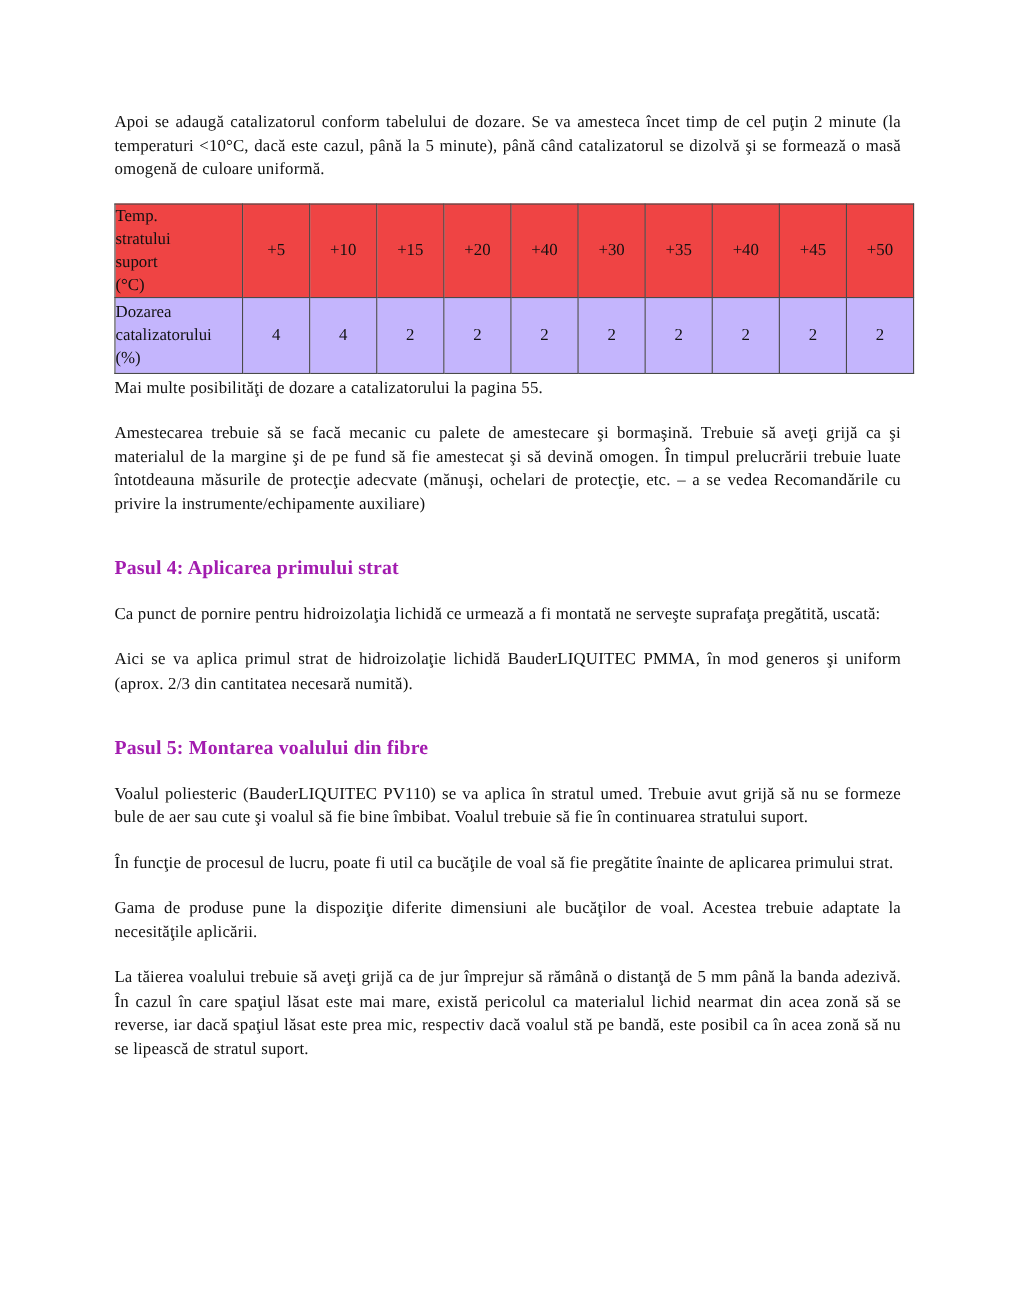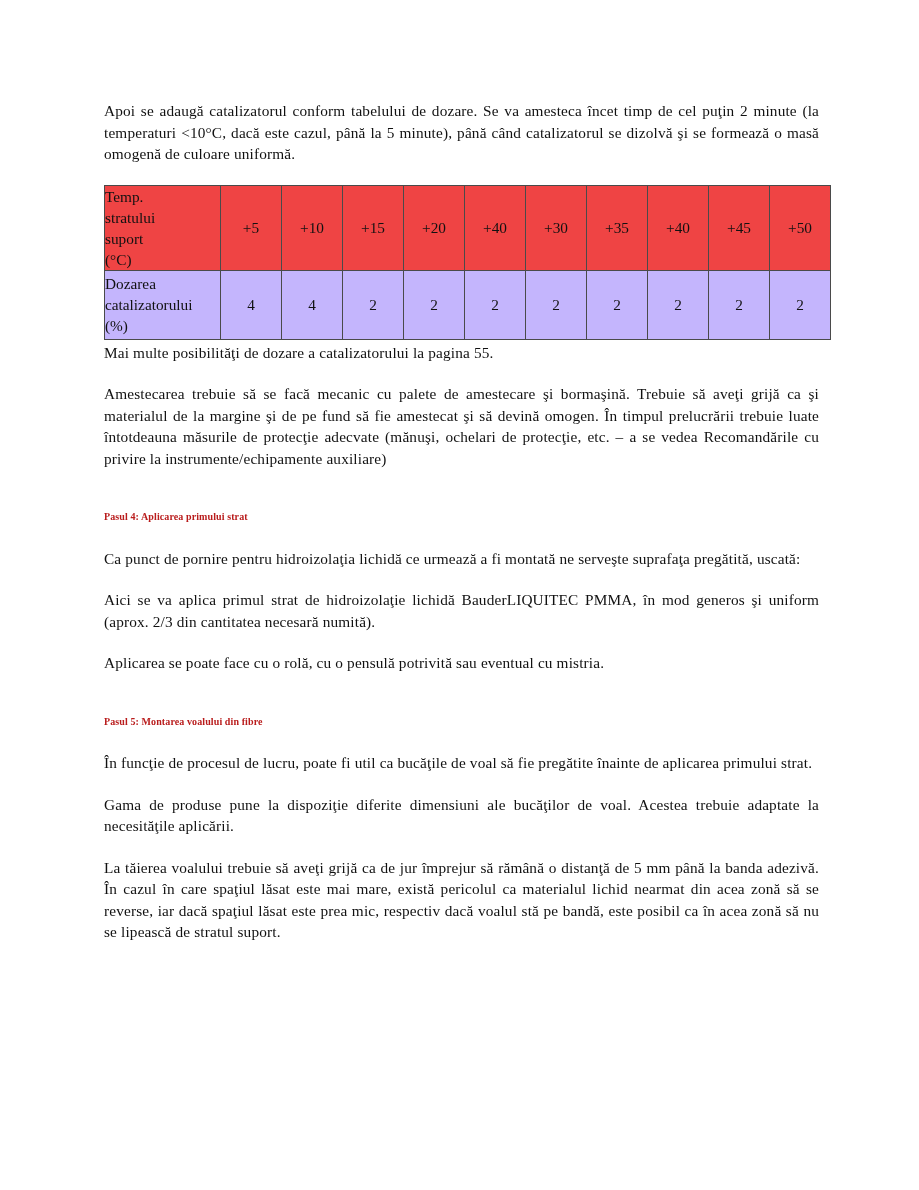--- a/index.html
+++ b/index.html
@@ -36,24 +36,24 @@
     text-align: justify;
     text-justify: inter-word;
     color: #111111;
     letter-spacing: 0.01em;
   }
   p.para.tight {
     margin-bottom: 13px;
   }
   h2.heading {
     margin: 0 0 20px 0;
-    font-size: 10px;
+    font-size: 18px;
     line-height: 21.5px;
     font-weight: bold;
-    color: #b91c1c;
+    color: #a21caf;
     letter-spacing: 0.01em;
   }
   .spacer-before-heading {
     height: 17px;
   }
   
   table.dosage {
     border-collapse: collapse;
     width: 715px;
     table-layout: fixed;
@@ -156,26 +156,26 @@
     <p class="para">Amestecarea trebuie să se facă mecanic cu palete de amestecare şi bormaşină. Trebuie să aveţi grijă ca şi materialul de la margine şi de pe fund să fie amestecat şi să devină omogen. În timpul prelucrării trebuie luate întotdeauna măsurile de protecţie adecvate (mănuşi, ochelari de protecţie, etc. – a se vedea Recomandările cu privire la instrumente/echipamente auxiliare)</p>
 
     <div class="spacer-before-heading"></div>
 
     <h2 class="heading">Pasul 4: Aplicarea primului strat</h2>
 
     <p class="para">Ca punct de pornire pentru hidroizolaţia lichidă ce urmează a fi montată ne serveşte suprafaţa pregătită, uscată:</p>
 
     <p class="para">Aici se va aplica primul strat de hidroizolaţie lichidă BauderLIQUITEC PMMA, în mod generos şi uniform (aprox. 2/3 din cantitatea necesară numită).</p>
 
-    <p class="para">Aplicarea se poate face cu o rolă, cu o pensulă potrivită sau eventual cu mistria.</p>
 
     <div class="spacer-before-heading"></div>
 
     <h2 class="heading">Pasul 5: Montarea voalului din fibre</h2>
 
+    <p class="para">Voalul poliesteric (BauderLIQUITEC PV110) se va aplica în stratul umed. Trebuie avut grijă să nu se formeze bule de aer sau cute şi voalul să fie bine îmbibat. Voalul trebuie să fie în continuarea stratului suport.</p>
 
     <p class="para">În funcţie de procesul de lucru, poate fi util ca bucăţile de voal să fie pregătite înainte de aplicarea primului strat.</p>
 
     <p class="para">Gama de produse pune la dispoziţie diferite dimensiuni ale bucăţilor de voal. Acestea trebuie adaptate la necesităţile aplicării.</p>
 
     <p class="para tight">La tăierea voalului trebuie să aveţi grijă ca de jur împrejur să rămână o distanţă de 5 mm până la banda adezivă. În cazul în care spaţiul lăsat este mai mare, există pericolul ca materialul lichid nearmat din acea zonă să se reverse, iar dacă spaţiul lăsat este prea mic, respectiv dacă voalul stă pe bandă, este posibil ca în acea zonă să nu se lipească de stratul suport.</p>
 
   </div>
 </div>
 

